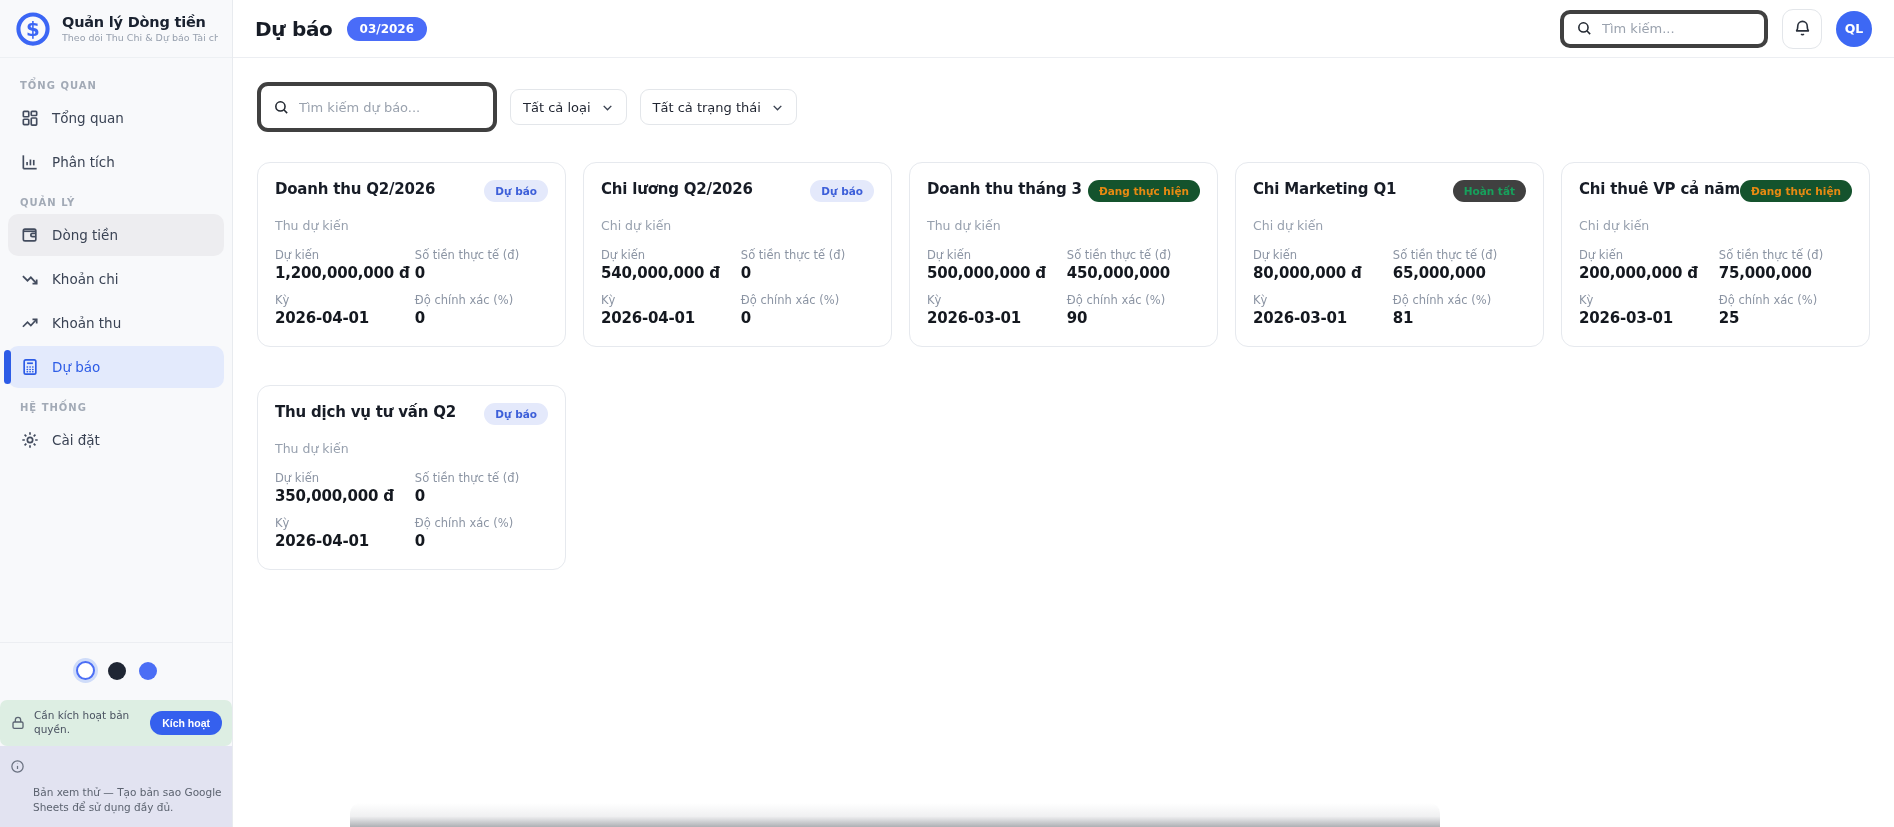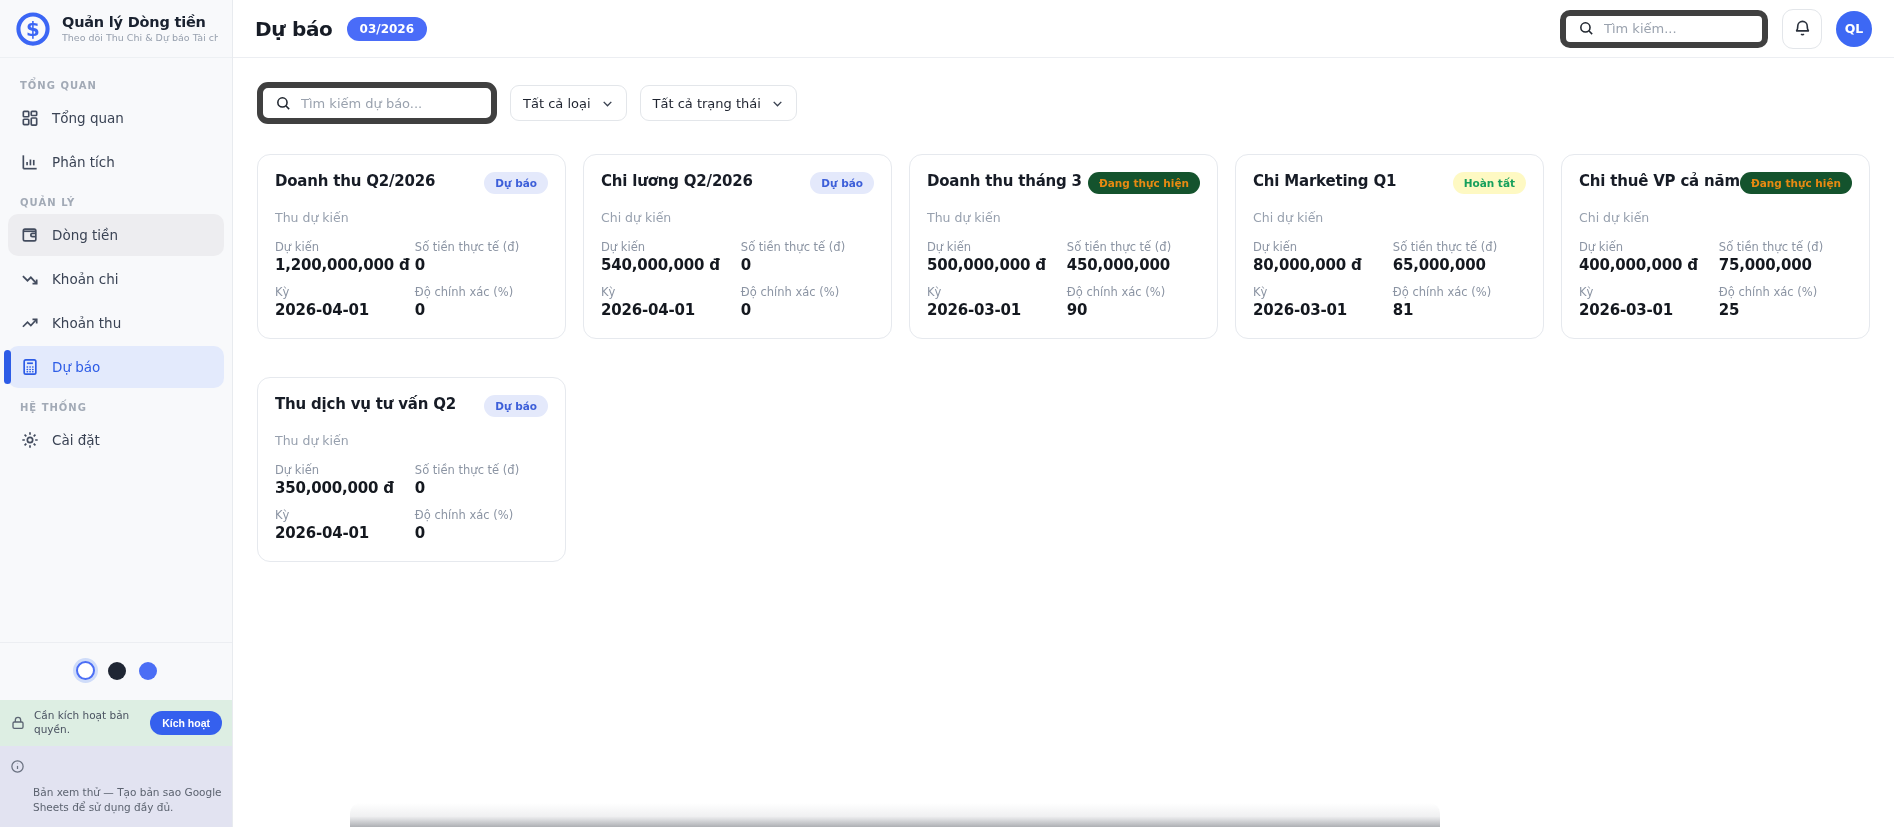--- a/index.html
+++ b/index.html
@@ -28,73 +28,73 @@
   .nav-item.active::before { content:""; position:absolute; left:-4px; top:4px; bottom:4px;
     width:7px; border-radius:7px; background:#2d5ce6; }
 
   .sidebar-footer { border-top:1px solid #eceef2; }
   .theme-dots { display:flex; align-items:center; justify-content:center; gap:13px; padding:18px 0 20px; }
   .dot { width:18px; height:18px; border-radius:50%; cursor:pointer; }
   .dot-light { background:#ffffff; border:2px solid #4b6ef5; box-shadow:0 0 0 3px #cfdcf9; width:19px; height:19px; }
   .dot-dark { background:#1f2633; }
   .dot-blue { background:#4b6ef5; }
 
-  .license-banner { background:#ddeee3; display:flex; align-items:center; gap:8px; padding:9px 10px; }
+  .license-banner { background:#ddeee3; display:flex; align-items:center; gap:8px; padding:9px 10px;border-radius:7px; }
   .license-banner .ic { width:16px; height:16px; color:#5c6573; flex:0 0 auto; }
   .license-text { font-size:10.5px; color:#4a5261; line-height:1.3; flex:1 1 auto; }
   .activate-btn { background:#3560ee; color:#fff; font-size:10.5px; font-weight:bold;
     border:none; border-radius:20px; padding:6px 12px; cursor:pointer; white-space:nowrap; }
 
   .trial-banner { background:#e2e3f1; display:flex; align-items:flex-start; gap:8px; padding:10px 10px 12px; }
   .trial-banner .ic { width:15px; height:15px; color:#6a7180; flex:0 0 auto; margin-top:3px; }
   .trial-text { font-size:10.5px; color:#5c6370; line-height:1.45;margin-top:29px; }
 
   
   .main { margin-left:233px; height:827px; position:relative; }
   .topbar { height:58px; display:flex; align-items:center; justify-content:space-between;
     padding:0 22px; border-bottom:1px solid #eceef2; background:#fff; }
   .topbar-left { display:flex; align-items:center; gap:14px; }
   .page-title { font-size:20px; font-weight:bold; color:#171c26; letter-spacing:-0.3px; }
   .period-badge { background:#4a6cf8; color:#fff; font-size:12px; font-weight:bold;
     border-radius:20px; padding:5px 13px; }
   .topbar-right { display:flex; align-items:center; gap:14px; }
-  .search-box { display:flex; align-items:center; gap:9px; border:6px solid #404040; border-radius:10px;
+  .search-box { display:flex; align-items:center; gap:9px; border:4px solid #404040; border-radius:10px;
     height:38px; padding:0 12px; width:208px; background:#fff; }
   .search-box .ic { width:17px; height:17px; color:#20262f; flex:0 0 auto; }
   .search-box input { border:none; outline:none; font-size:13px; width:100%; color:#1f2430; background:transparent;
     font-family:inherit; }
   .search-box input::placeholder { color:#9aa2ae; }
   .icon-btn { width:40px; height:40px; border:1px solid #e3e6ea; border-radius:11px; background:#fff;
     display:flex; align-items:center; justify-content:center; cursor:pointer; }
   .icon-btn .ic { width:19px; height:19px; color:#2a313c; }
   .avatar { width:36px; height:36px; border-radius:50%; background:#3d68f4; color:#fff;
     display:flex; align-items:center; justify-content:center; font-size:12.5px; font-weight:bold; cursor:pointer; }
 
   .toolbar { display:flex; align-items:center; padding:24px 24px 0; gap:13px; }
-  .toolbar .search-box.wide { width:240px; height:42px; border-radius:11px; }
+  .toolbar .search-box.wide { width:240px; height:50px; border-radius:11px; }
   .select { display:flex; align-items:center; justify-content:space-between; gap:10px;
     border:1px solid #e3e6ea; border-radius:9px; height:36px; padding:0 12px; font-size:13px;
     color:#1f2430; background:#fff; cursor:pointer; }
   .select .ic { width:13px; height:13px; color:#3a4150; }
   .toolbar-spacer { flex:1 1 auto; }
   .add-btn { display:flex; align-items:center; gap:10px; background:#3564e2; color:#fff;
     border:none; border-radius:9px; height:42px; padding:0 20px; font-size:13.5px; font-weight:bold;
     cursor:pointer; font-family:inherit; }
   .add-btn .ic { width:16px; height:16px; }
 
   .cards { padding:30px 24px 0; display:grid; grid-template-columns:repeat(5,1fr);
     column-gap:17px; row-gap:38px; }
   .card { background:#fff; border:1px solid #e6e9ee; border-radius:13px; padding:17px 17px 19px;
     min-height:140px; }
   .card-head { display:flex; align-items:flex-start; justify-content:space-between; }
   .card-title { font-size:15px; font-weight:bold; color:#171c26; letter-spacing:-0.2px; line-height:1.25; }
   .badge { font-size:10.5px; font-weight:bold; border-radius:20px; padding:5px 11px; white-space:nowrap; flex:0 0 auto; }
   .badge-forecast { background:#e4e9fb; color:#3d5fd9; }
   .badge-inprogress { background:#14532d; color:#e78a12; }
-  .badge-done { background:#fef9c3; color:#17a05c; }
+  .badge-done { background:#404040; color:#17a05c; }
   .card-sub { font-size:12.5px; color:#97a0ae; margin-top:16px; }
   .card-grid { display:grid; grid-template-columns:1.05fr 1fr; row-gap:11px; margin-top:15px; }
   .f-label { font-size:11.5px; color:#8b94a3; }
   .f-value { font-size:15px; font-weight:bold; color:#14181f; margin-top:2px; letter-spacing:-0.2px; }
 
   .bottom-shade { position:fixed; left:350px; width:1090px; bottom:0; height:24px;
     background:linear-gradient(180deg, rgba(110,115,125,0) 0%, rgba(110,115,125,0.10) 55%, rgba(75,80,90,0.45) 100%);
     border-radius:10px 10px 0 0; pointer-events:none; }
 
   .ic svg { width:100%; height:100%; display:block; }
@@ -385,21 +385,21 @@
 
   <article class="card">
     <div class="card-head">
       <h3 class="card-title">Chi thuê VP cả năm</h3>
       <span class="badge badge-inprogress">Đang thực hiện</span>
     </div>
     <div class="card-sub">Chi dự kiến</div>
     <div class="card-grid">
       <div class="f">
         <div class="f-label">Dự kiến</div>
-        <div class="f-value">400,000,000 đ</div>
+        <div class="f-value">200,000,000 đ</div>
       </div>
       <div class="f">
         <div class="f-label">Số tiền thực tế (đ)</div>
         <div class="f-value">75,000,000</div>
       </div>
       <div class="f">
         <div class="f-label">Kỳ</div>
         <div class="f-value">2026-03-01</div>
       </div>
       <div class="f">

